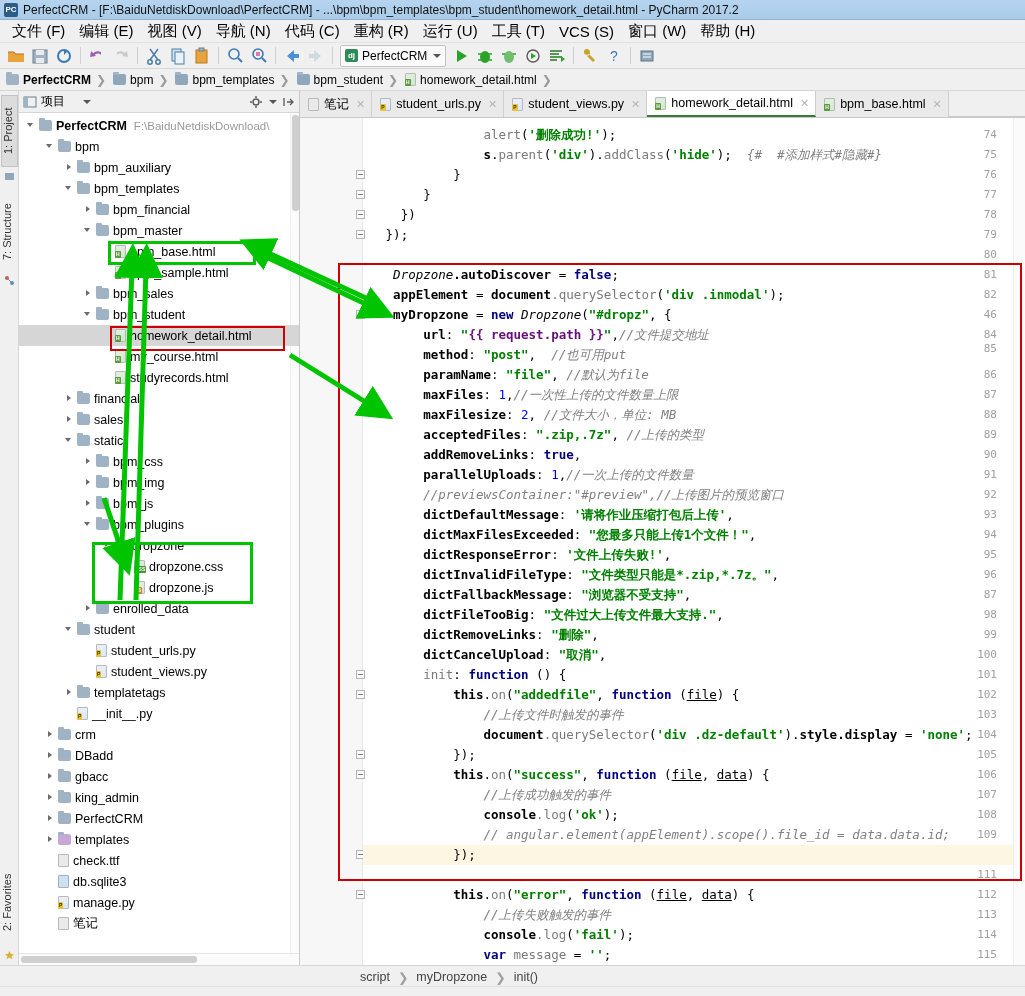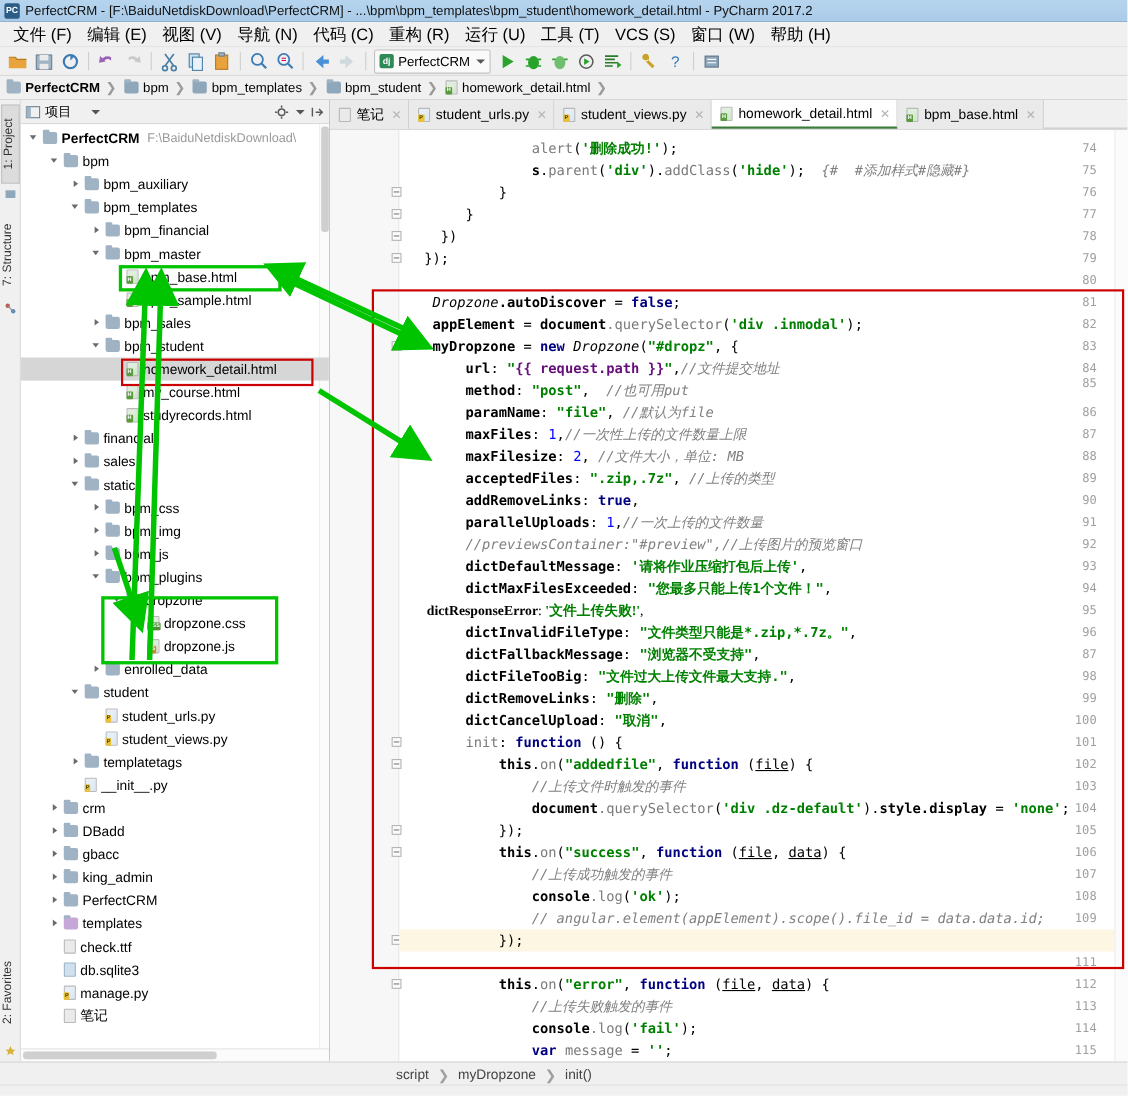--- a/index.html
+++ b/index.html
@@ -754,21 +754,21 @@
         <div id="gutter-nums">
             <div class="lnum" style="top: 7px; line-height: 20px;">74</div>
             <div class="lnum" style="top: 27px; line-height: 20px;">75</div>
             <div class="lnum" style="top: 47px; line-height: 20px;">76</div>
             <div class="lnum" style="top: 67px; line-height: 20px;">77</div>
             <div class="lnum" style="top: 87px; line-height: 20px;">78</div>
             <div class="lnum" style="top: 107px; line-height: 20px;">79</div>
             <div class="lnum" style="top: 127px; line-height: 20px;">80</div>
             <div class="lnum" style="top: 147px; line-height: 20px;">81</div>
             <div class="lnum" style="top: 167px; line-height: 20px;">82</div>
-            <div class="lnum" style="top: 187px; line-height: 20px;">83</div>
+            <div class="lnum" style="top: 187px; line-height: 20px;">46</div>
             <div class="lnum" style="top: 207px; line-height: 20px;">84</div>
             <div class="lnum" style="top: 221px; line-height: 20px;">85</div>
             <div class="lnum" style="top: 247px; line-height: 20px;">86</div>
             <div class="lnum" style="top: 267px; line-height: 20px;">87</div>
             <div class="lnum" style="top: 287px; line-height: 20px;">88</div>
             <div class="lnum" style="top: 307px; line-height: 20px;">89</div>
             <div class="lnum" style="top: 327px; line-height: 20px;">90</div>
             <div class="lnum" style="top: 347px; line-height: 20px;">91</div>
             <div class="lnum" style="top: 367px; line-height: 20px;">92</div>
             <div class="lnum" style="top: 387px; line-height: 20px;">93</div>
@@ -823,21 +823,21 @@
             <div class="cline" style="top: 227px;"><span class="bid">        method</span><span class="id">: </span><span class="str">"post"</span><span class="id">,  </span><span class="cmt">//也可用put</span></div>
             <div class="cline" style="top: 247px;"><span class="bid">        paramName</span><span class="id">: </span><span class="str">"file"</span><span class="id">, </span><span class="cmt">//默认为file</span></div>
             <div class="cline" style="top: 267px;"><span class="bid">        maxFiles</span><span class="id">: </span><span class="num">1</span><span class="id">,</span><span class="cmt">//一次性上传的文件数量上限</span></div>
             <div class="cline" style="top: 287px;"><span class="bid">        maxFilesize</span><span class="id">: </span><span class="num">2</span><span class="id">, </span><span class="cmt">//文件大小，单位: MB</span></div>
             <div class="cline" style="top: 307px;"><span class="bid">        acceptedFiles</span><span class="id">: </span><span class="str">".zip,.7z"</span><span class="id">, </span><span class="cmt">//上传的类型</span></div>
             <div class="cline" style="top: 327px;"><span class="bid">        addRemoveLinks</span><span class="id">: </span><span class="kw">true</span><span class="id">,</span></div>
             <div class="cline" style="top: 347px;"><span class="bid">        parallelUploads</span><span class="id">: </span><span class="num">1</span><span class="id">,</span><span class="cmt">//一次上传的文件数量</span></div>
             <div class="cline" style="top: 367px;"><span class="cmt">        //previewsContainer:"#preview",//上传图片的预览窗口</span></div>
             <div class="cline" style="top: 387px;"><span class="bid">        dictDefaultMessage</span><span class="id">: </span><span class="str">'请将作业压缩打包后上传'</span><span class="id">,</span></div>
             <div class="cline" style="top: 407px;"><span class="bid">        dictMaxFilesExceeded</span><span class="id">: </span><span class="str">"您最多只能上传1个文件！"</span><span class="id">,</span></div>
-            <div class="cline" style="top: 427px; font-family: Liberation Serif, serif;"><span class="bid">        dictResponseError</span><span class="id">: </span><span class="str">'文件上传失败!'</span><span class="id">,</span></div>
+            <div class="cline" style="top: 427px;"><span class="bid">        dictResponseError</span><span class="id">: </span><span class="str">'文件上传失败!'</span><span class="id">,</span></div>
             <div class="cline" style="top: 447px;"><span class="bid">        dictInvalidFileType</span><span class="id">: </span><span class="str">"文件类型只能是*.zip,*.7z。"</span><span class="id">,</span></div>
             <div class="cline" style="top: 467px;"><span class="bid">        dictFallbackMessage</span><span class="id">: </span><span class="str">"浏览器不受支持"</span><span class="id">,</span></div>
             <div class="cline" style="top: 487px;"><span class="bid">        dictFileTooBig</span><span class="id">: </span><span class="str">"文件过大上传文件最大支持."</span><span class="id">,</span></div>
             <div class="cline" style="top: 507px;"><span class="bid">        dictRemoveLinks</span><span class="id">: </span><span class="str">"删除"</span><span class="id">,</span></div>
             <div class="cline" style="top: 527px;"><span class="bid">        dictCancelUpload</span><span class="id">: </span><span class="str">"取消"</span><span class="id">,</span></div>
             <div class="cline" style="top: 547px;"><span class="meth">        init</span><span class="id">: </span><span class="kw">function</span><span class="id"> () {</span></div>
             <div class="cline" style="top: 567px;"><span class="bid">            this</span><span class="id">.</span><span class="meth">on</span><span class="id">(</span><span class="str">"addedfile"</span><span class="id">, </span><span class="kw">function</span><span class="id"> (</span><span class="und">file</span><span class="id">) {</span></div>
             <div class="cline" style="top: 607px;"><span class="bid">                document</span><span class="meth">.querySelector</span><span class="id">(</span><span class="str">'div .dz-default'</span><span class="id">).</span><span class="bid">style</span><span class="bid">.display</span><span class="id"> = </span><span class="str">'none'</span><span class="id">;</span></div>
             <div class="cline" style="top: 587px;"><span class="cmt">                //上传文件时触发的事件</span></div>
             <div class="cline" style="top: 627px;"><span class="id">            });</span></div>

